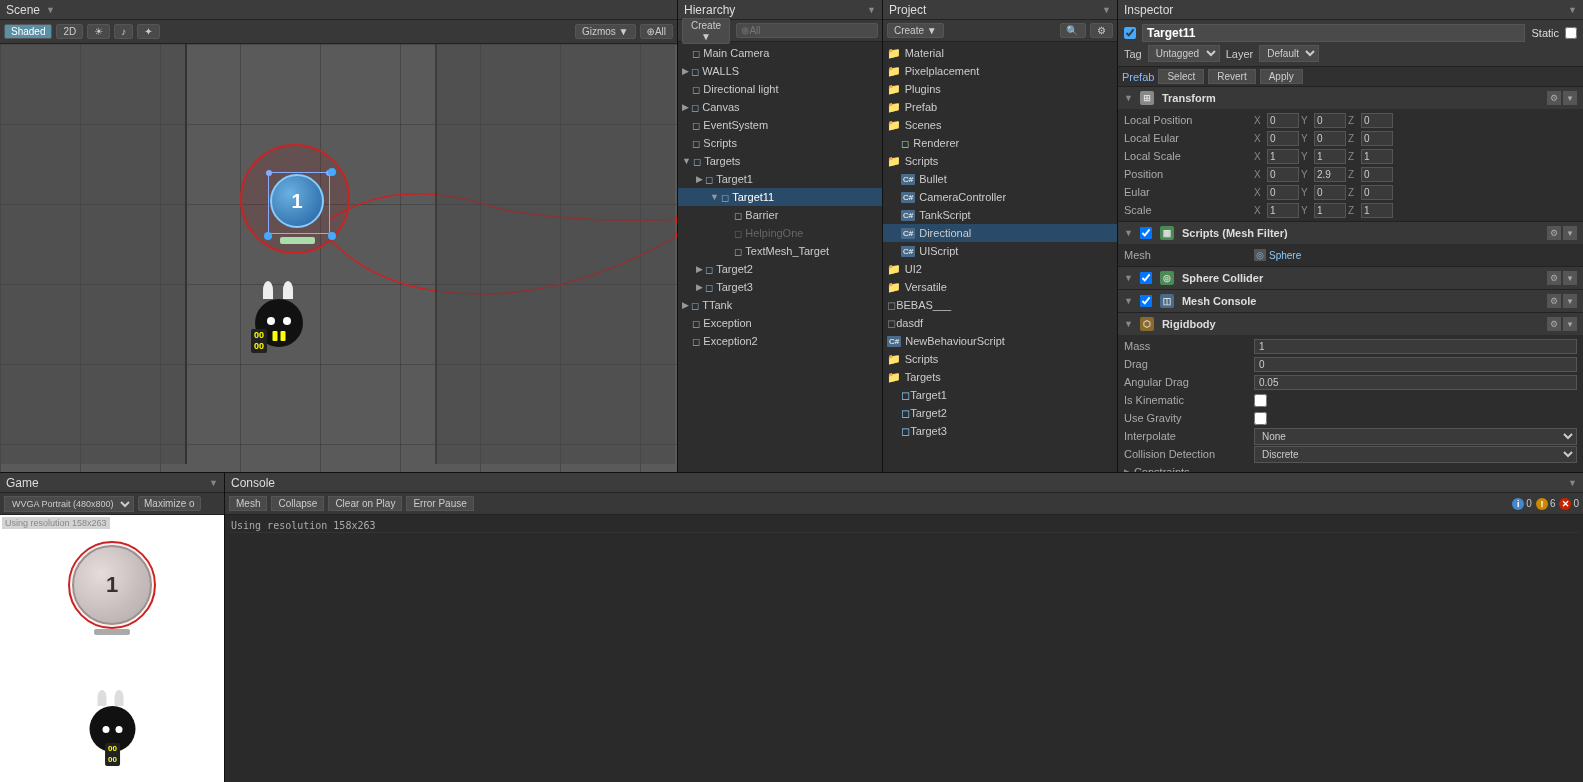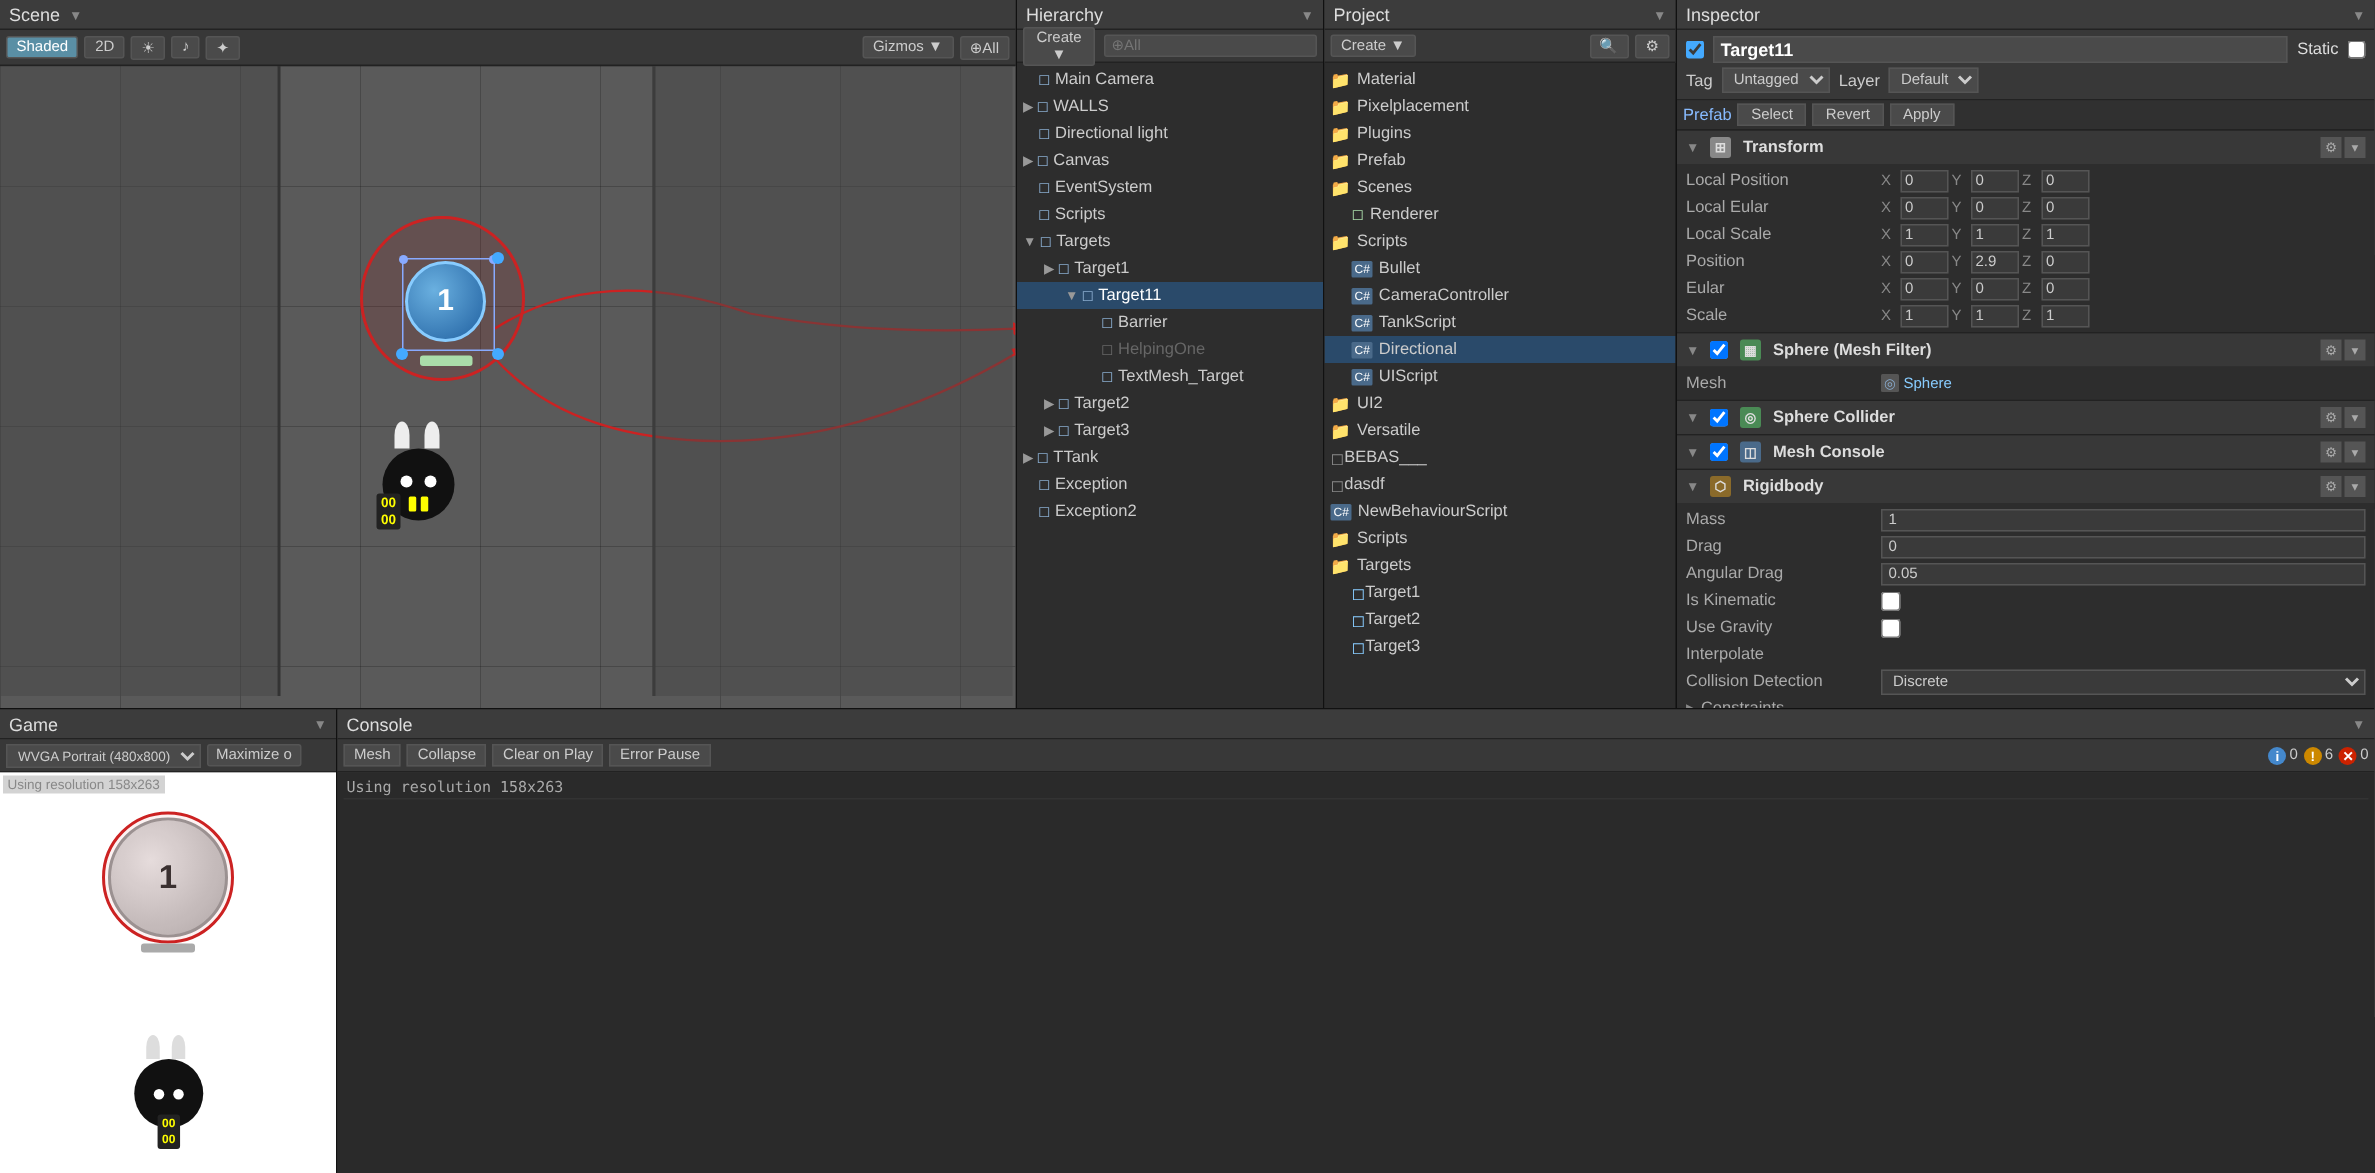--- a/index.html
+++ b/index.html
@@ -1113,21 +1113,21 @@
             </div>
           </div>
         </div>
       </div>
 
       <div class="component">
         <div class="component-header">
           <span class="expand-arrow">▼</span>
           <input type="checkbox" checked="" style="width: 12px; height: 12px; margin-right: 4px;">
           <span style="width:14px;height:14px;background:#4a8a55;border-radius:2px;display:inline-flex;align-items:center;justify-content:center;font-size:9px;margin-right:4px;">▦</span>
-          <span>Sphere (Mesh Filter)</span>
+          <span>Scripts (Mesh Filter)</span>
           <div class="component-settings">
             <button class="comp-btn">⚙</button>
             <button class="comp-btn">▾</button>
           </div>
         </div>
         <div class="component-body">
           <div class="prop-row">
             <span class="prop-label">Mesh</span>
             <div class="prop-link">
               <div class="prop-link-icon">◎</div>
@@ -1189,20 +1189,23 @@
           <div class="prop-row">
             <span class="prop-label">Is Kinematic</span>
             <input type="checkbox" class="checkbox-prop" style="">
           </div>
           <div class="prop-row">
             <span class="prop-label">Use Gravity</span>
             <input type="checkbox" class="checkbox-prop" style="">
           </div>
           <div class="prop-row">
             <span class="prop-label">Interpolate</span>
+            <select class="prop-select">
+              <option>None</option>
+            </select>
           </div>
           <div class="prop-row">
             <span class="prop-label">Collision Detection</span>
             <select class="prop-select">
               <option>Discrete</option>
             </select>
           </div>
           <div class="prop-row">
             <span class="expand-arrow">▶</span>
             <span class="prop-label">Constraints</span>

